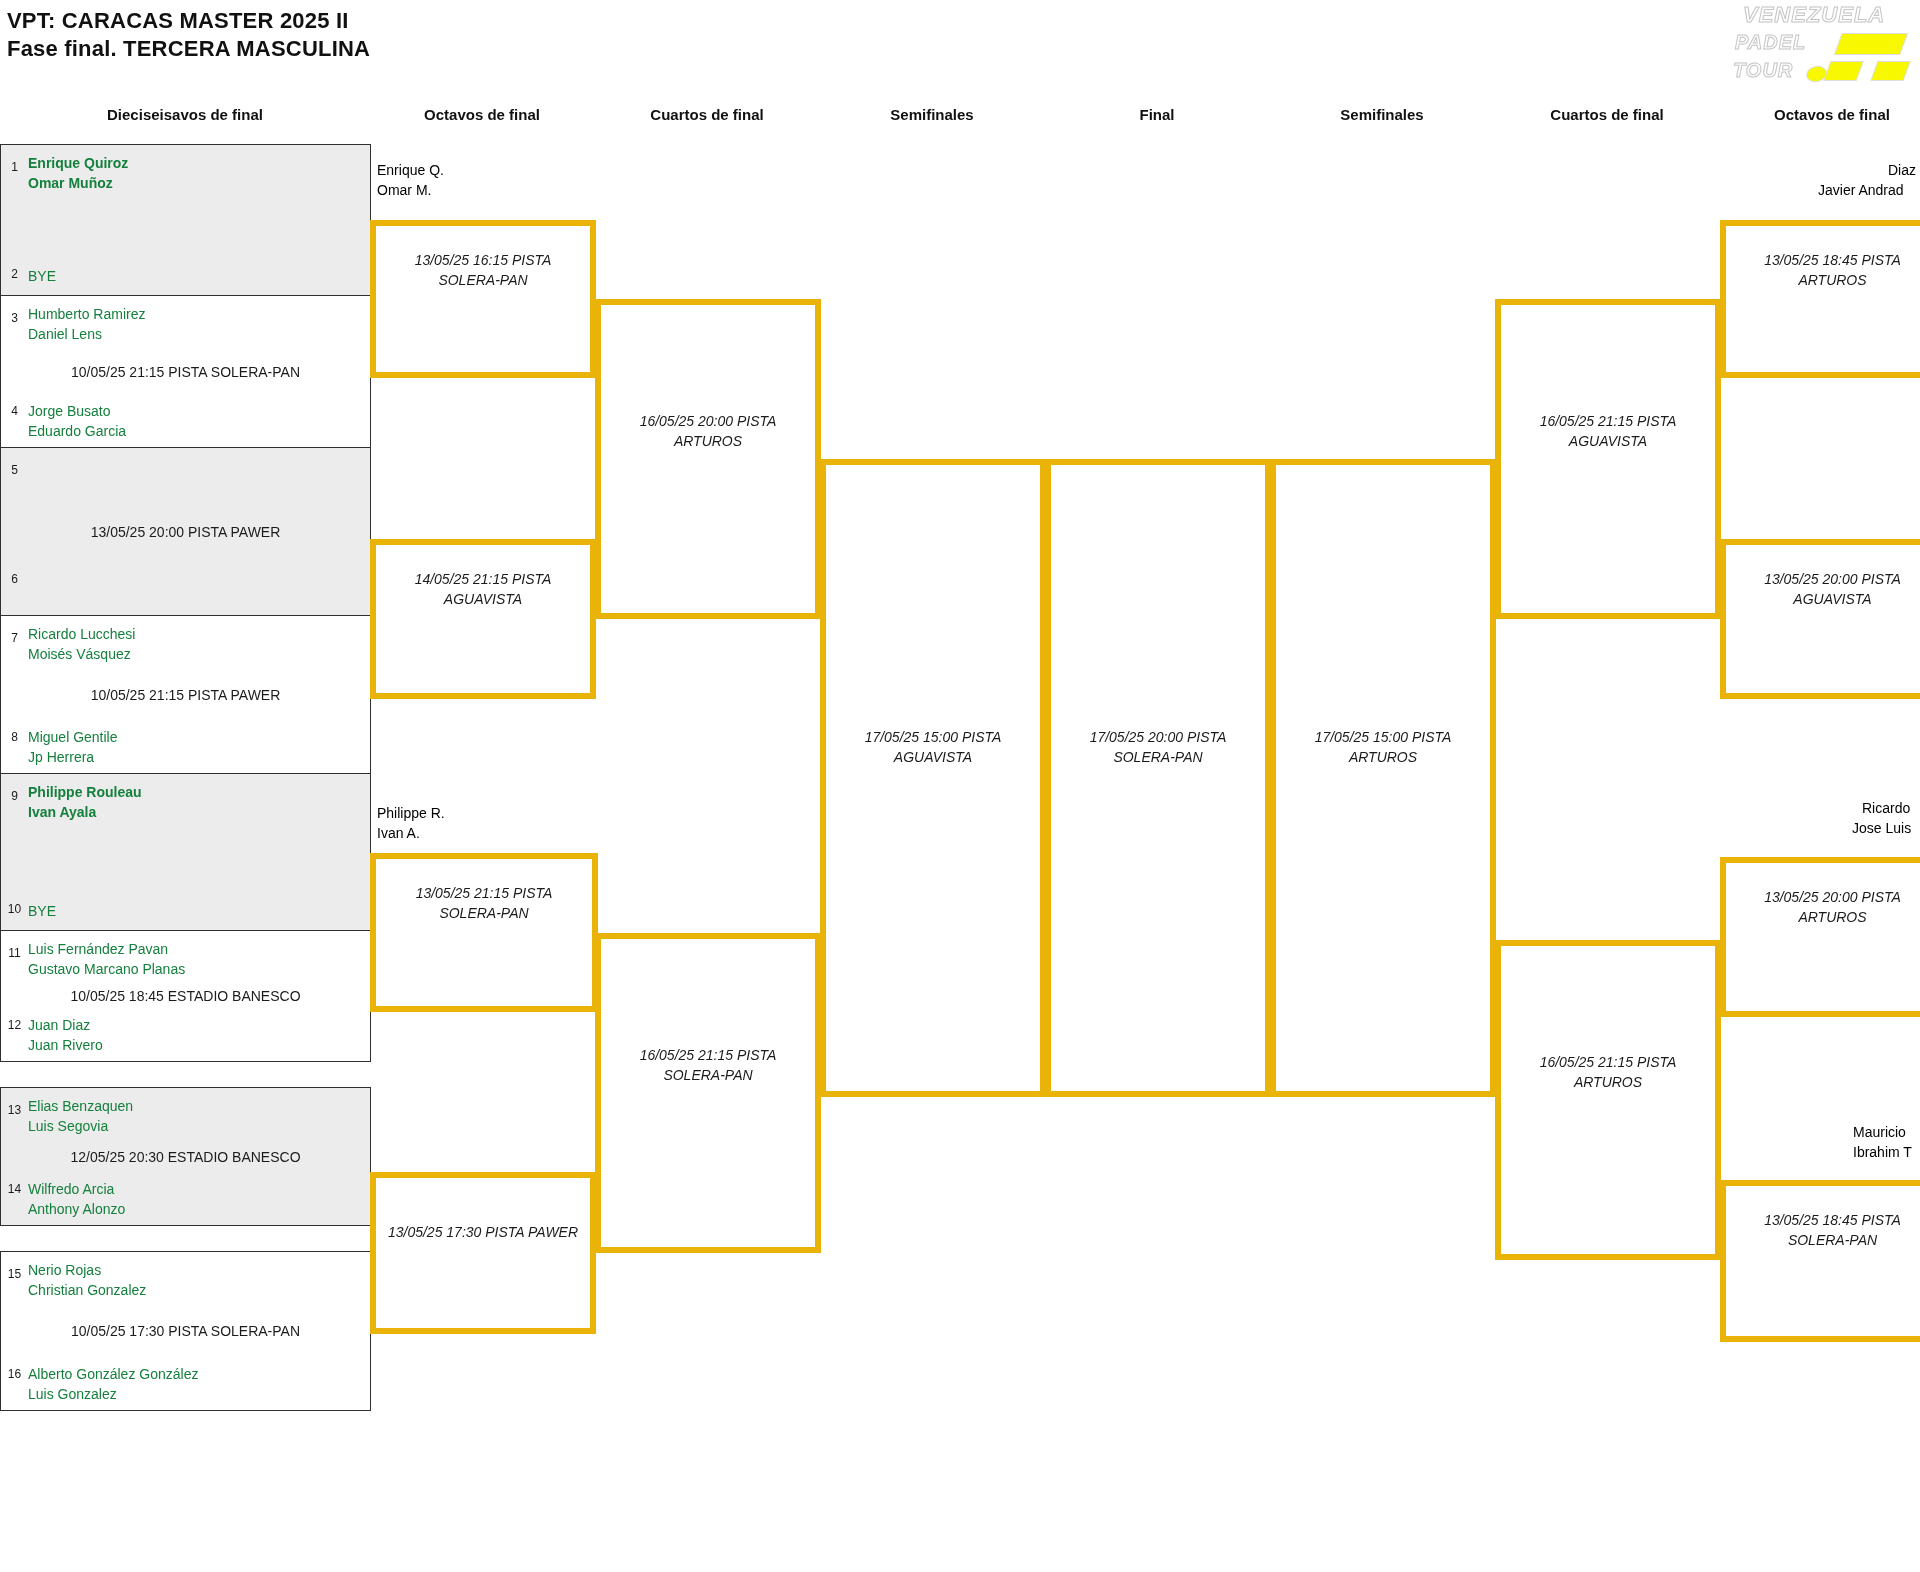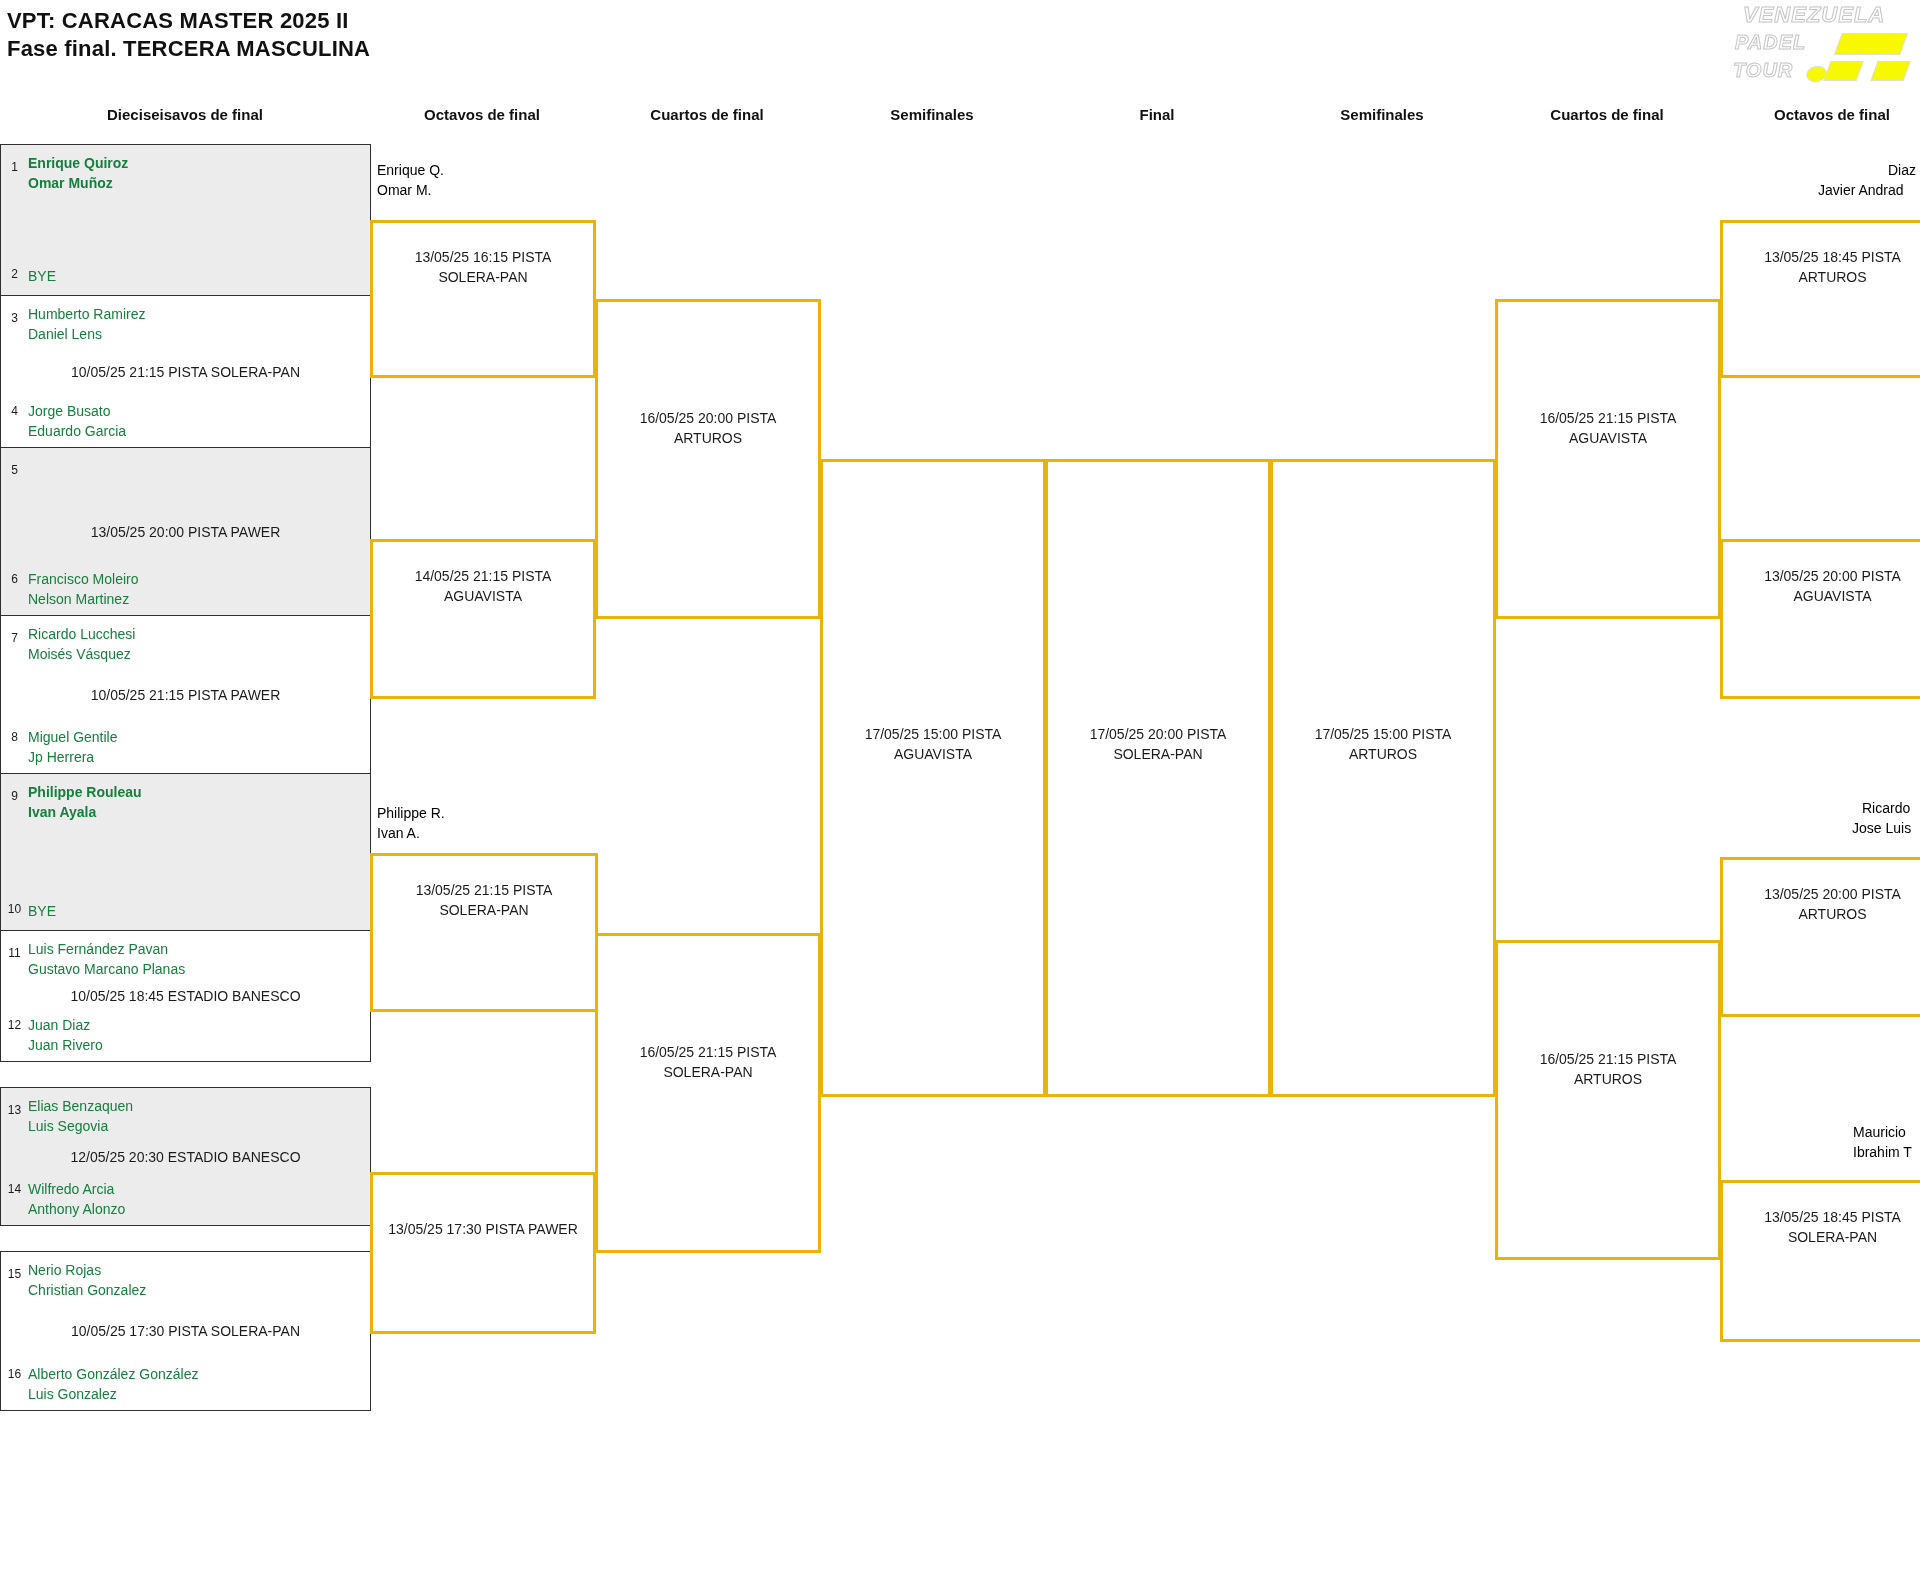--- a/index.html
+++ b/index.html
@@ -10,21 +10,21 @@
   .title{position:absolute;left:7px;font-size:22px;font-weight:bold;color:#111;letter-spacing:.2px;white-space:nowrap;}
   .hdr{position:absolute;top:106px;width:240px;text-align:center;font-size:15px;font-weight:bold;color:#111;white-space:nowrap;}
   
   .box{position:absolute;left:0;width:371px;border:1px solid #2f2f2f;box-sizing:border-box;background:#fff;}
   .box.gray{background:#ECECEC;}
   .seed{position:absolute;left:3px;width:21px;text-align:center;font-size:12px;color:#1b1b1b;line-height:16px;}
   .team{position:absolute;left:27px;right:4px;font-size:14px;line-height:20px;color:#15803d;}
   .team.b{font-weight:bold;}
   .mdate{position:absolute;left:0;right:0;top:50%;transform:translateY(-50%);text-align:center;font-size:14px;color:#1b1b1b;white-space:nowrap;}
   
-  .rbox{position:absolute;border:3px solid #eab308;box-sizing:border-box;background:transparent;}
+  .rbox{position:absolute;border:6px solid #eab308;box-sizing:border-box;background:transparent;font-style:italic;}
   .rlabel{position:absolute;left:0;right:0;text-align:center;font-size:14px;line-height:20px;color:#1b1b1b;}
   .adv{position:absolute;font-size:14px;line-height:20px;color:#000000;white-space:nowrap;}
   
   .logo{position:absolute;left:1728px;top:0;width:192px;height:96px;}
   .logo-txt{position:absolute;font-style:italic;font-weight:bold;color:#ffffff;
             -webkit-text-stroke:1px #c6c6c6;text-shadow:0 0 1px #cfcfcf;letter-spacing:1px;white-space:nowrap;}
   .ybar{position:absolute;background:#F8F800;border:1px solid #dedede;transform:skewX(-20deg);}
   .ydot{position:absolute;background:#F8F800;border:1px solid #dedede;border-radius:50%;transform:rotate(-14deg);}
 </style>
 </head>
@@ -73,24 +73,20 @@
   <div class="team" style="bottom:6px">
     <div>Jorge Busato</div>
       <div>Eduardo Garcia</div>
   </div>
 </div>
 
 <div class="box gray" style="top:447px;height:169px">
   <span class="seed" style="top:14px">5</span>
   <div class="mdate">13/05/25 20:00 PISTA PAWER</div>
   <span class="seed" style="bottom:28px">6</span>
-  <div class="team" style="bottom:6px">
-    <div>Francisco Moleiro</div>
-      <div>Nelson Martinez</div>
-  </div>
 </div>
 
 <div class="box" style="top:615px;height:159px">
   <span class="seed" style="top:14px">7</span>
   <div class="team" style="top:8px">
     <div>Ricardo Lucchesi</div>
       <div>Moisés Vásquez</div>
   </div>
   <div class="mdate">10/05/25 21:15 PISTA PAWER</div>
   <span class="seed" style="bottom:28px">8</span>

